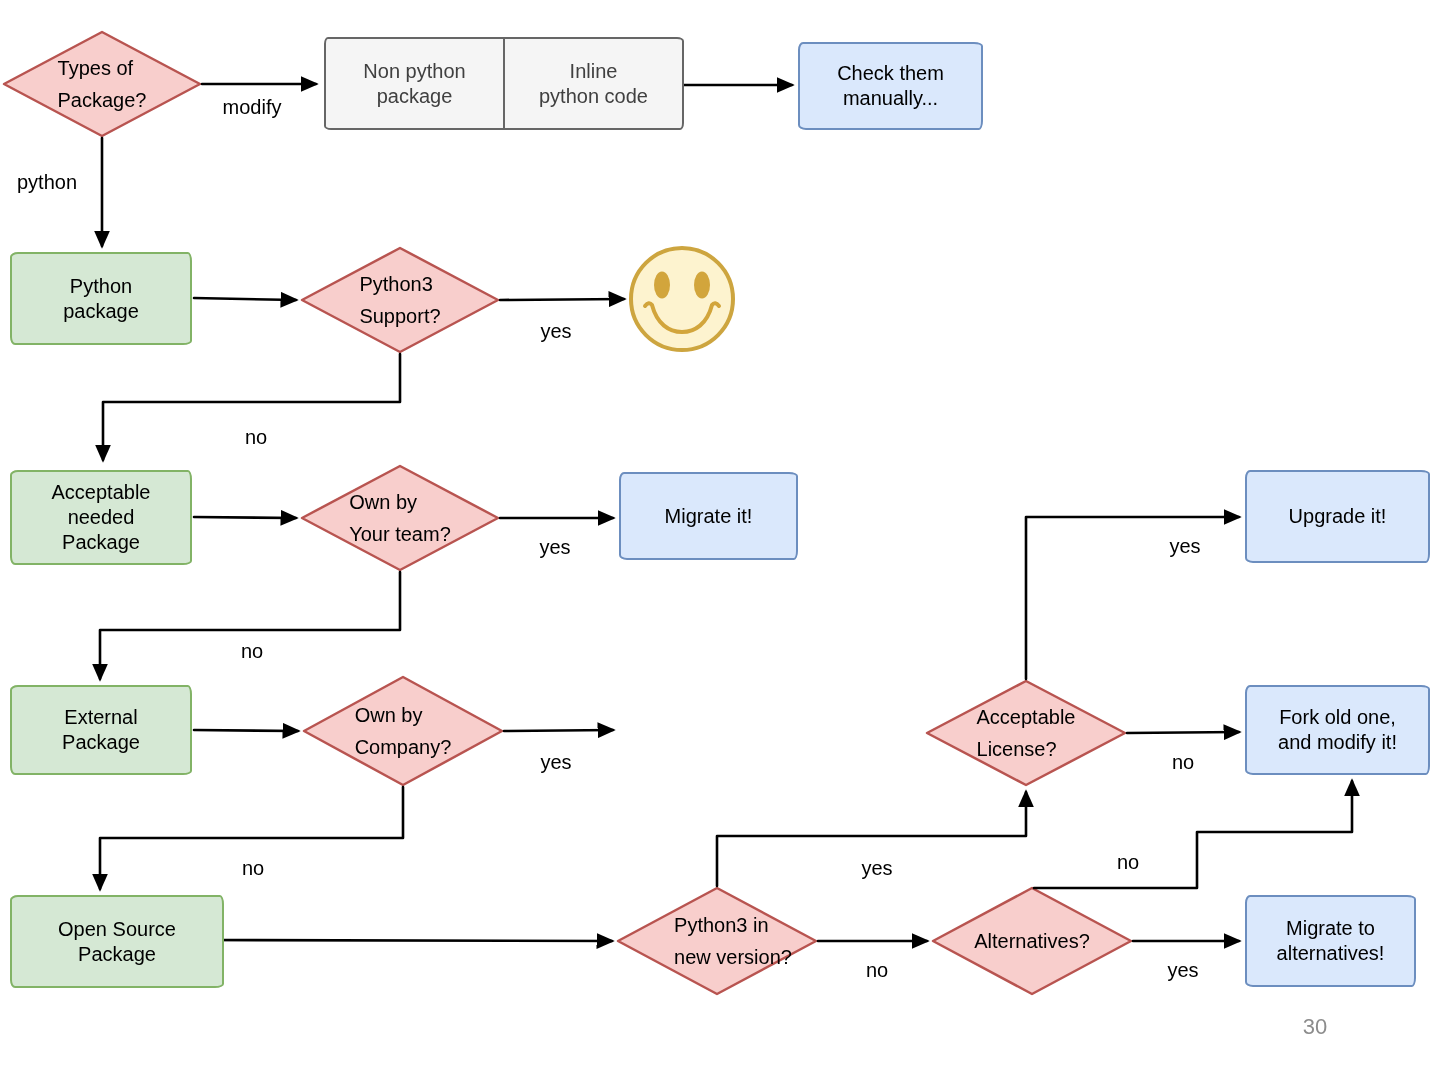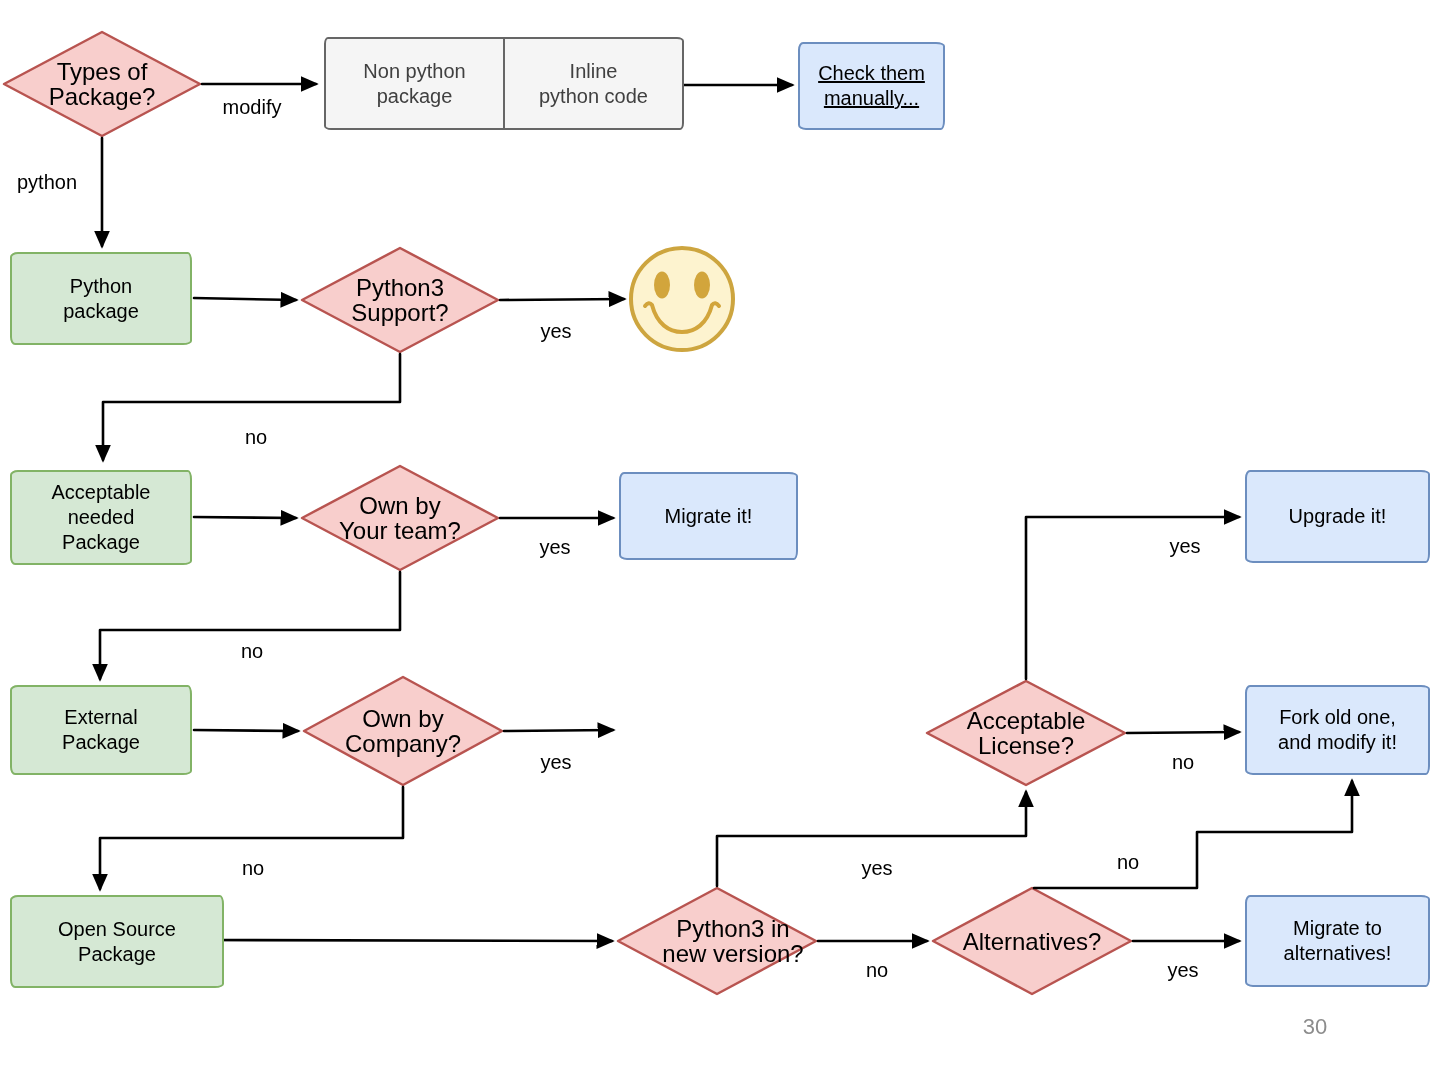--- a/index.html
+++ b/index.html
@@ -33,21 +33,21 @@
   }
   .group-box{
     background:var(--group_fill,#F5F5F5);border-color:var(--group_stroke,#666666);
     color:var(--group_text,#404040);padding:0;
     border-radius:4px 7px 4px 7px / 7px 4px 7px 4px;
   }
   .cell{flex:1 1 0;height:100%;display:flex;align-items:center;justify-content:center;white-space:pre-line;}
   .cell-r{border-left:2px solid var(--group_stroke,#666666);}
   .dlabel{
     position:absolute;display:flex;align-items:center;justify-content:center;
-    text-align:center;font-size:24px;line-height:25px;white-space:pre-line;pointer-events:none;
+    text-align:left;font-size:20px;line-height:32px;white-space:pre-line;pointer-events:none;
   }
   .elabel{
     position:absolute;transform:translate(-50%,-50%);
     font-size:20px;line-height:22px;color:#000;white-space:nowrap;
   }
   .page-num{
     position:absolute;left:1290px;top:1014px;width:50px;text-align:center;
     font-size:22px;color:var(--page_number_color,#8c8c8c);
   }
   .smiley-svg{position:absolute;left:627px;top:244px;}
@@ -97,21 +97,21 @@
     <div class="cell">
       <span>Non python
 package</span>
     </div>
     <div class="cell cell-r">
       <span>Inline
 python code</span>
     </div>
   </div>
 
-  <div class="node result" style="left:798px;top:42px;width:147px;height:88px;text-decoration:underline;">
+  <div class="node result" style="left:798px;top:42px;width:185px;height:88px;">
     <span>Check them
 manually...</span>
   </div>
 
   <div class="node process" style="left:10px;top:252px;width:182px;height:93px;">
     <span>Python
 package</span>
   </div>
 
   <div class="node process" style="left:10px;top:470px;width:182px;height:95px;">
@@ -137,21 +137,21 @@
 
   <div class="node result" style="left:1245px;top:685px;width:185px;height:90px;">
     <span>Fork old one,
 and modify it!</span>
   </div>
 
   <div class="node result" style="left:1245px;top:470px;width:185px;height:93px;">
     <span>Upgrade it!</span>
   </div>
 
-  <div class="node result" style="left:1245px;top:895px;width:185px;height:92px;">
+  <div class="node result" style="left:1245px;top:895px;width:171px;height:92px;">
     <span>Migrate to
 alternatives!</span>
   </div>
 
   <div class="dlabel" style="left:4px;top:32px;width:196px;height:104px;">Types of
 Package?</div>
   <div class="dlabel" style="left:302px;top:248px;width:196px;height:104px;">Python3
 Support?</div>
   <div class="dlabel" style="left:302px;top:466px;width:196px;height:104px;">Own by
 Your team?</div>

